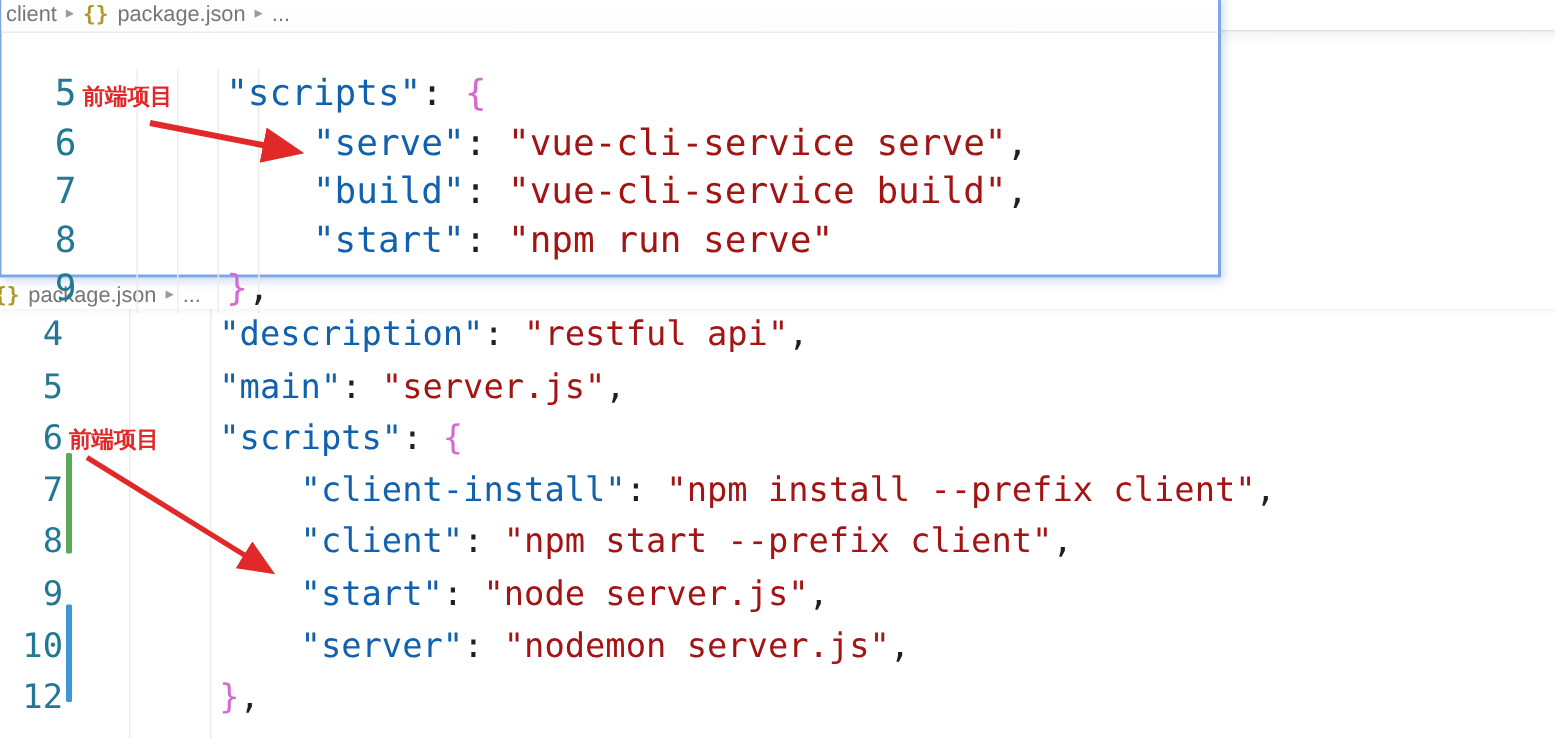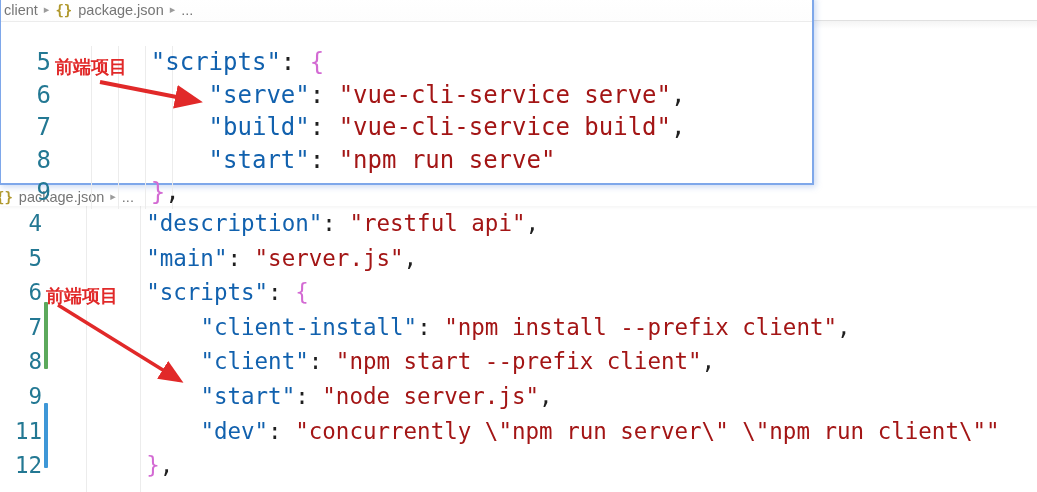--- a/index.html
+++ b/index.html
@@ -69,21 +69,21 @@
   .bar-modified{top:197px;height:65px;background:#3e97d7;}
 
   
   .crumb{cursor:default;}
   .sep{color:#9b9b9b;font-size:11px;line-height:1;}
   .jsonicon{color:#b0982c;font-weight:bold;font-size:14px;font-family:"DejaVu Sans Mono",monospace;}
   .clipped{margin-left:-6px;}
 
   
   .ann-label{
-    position:absolute;color:#e12929;font-weight:bold;font-size:18px;
+    position:absolute;color:#e12929;font-weight:bold;font-size:15px;
     z-index:5;white-space:nowrap;
   }
   #ann-top{left:55px;top:55px;}
   #ann-bottom{left:46px;top:284px;}
   .arrows{position:absolute;left:0;top:0;width:1037px;height:492px;z-index:4;pointer-events:none;}
 </style>
 </head>
 <body>
 
 <div class="bottom-section">
@@ -118,22 +118,22 @@
       </div>
       <div class="code-line">
         <span class="num">8</span>
         <span class="txt"><span class="seg ws">        </span><span class="seg key">"client"</span><span class="seg pn">: </span><span class="seg str">"npm start --prefix client"</span><span class="seg pn">,</span></span>
       </div>
       <div class="code-line">
         <span class="num">9</span>
         <span class="txt"><span class="seg ws">        </span><span class="seg key">"start"</span><span class="seg pn">: </span><span class="seg str">"node server.js"</span><span class="seg pn">,</span></span>
       </div>
       <div class="code-line">
-        <span class="num">11</span>
-        <span class="txt"><span class="seg ws">        </span><span class="seg key">"dev"</span><span class="seg pn">: </span><span class="seg str">"concurrently \"npm run server\" \"npm run client\""</span></span>
+        <span class="num">10</span>
+        <span class="txt"><span class="seg ws">        </span><span class="seg key">"server"</span><span class="seg pn">: </span><span class="seg str">"nodemon server.js"</span><span class="seg pn">,</span></span>
       </div>
       <div class="code-line">
         <span class="num">12</span>
         <span class="txt"><span class="seg ws">    </span><span class="seg br">}</span><span class="seg pn">,</span></span>
       </div>
     </div>
 </div>
 
 <div class="top-box">
 

